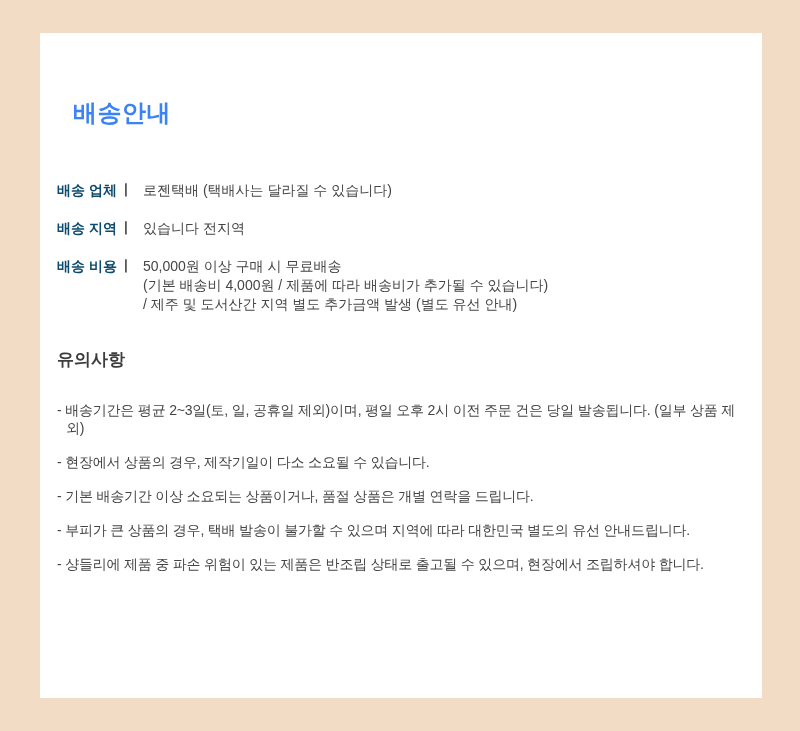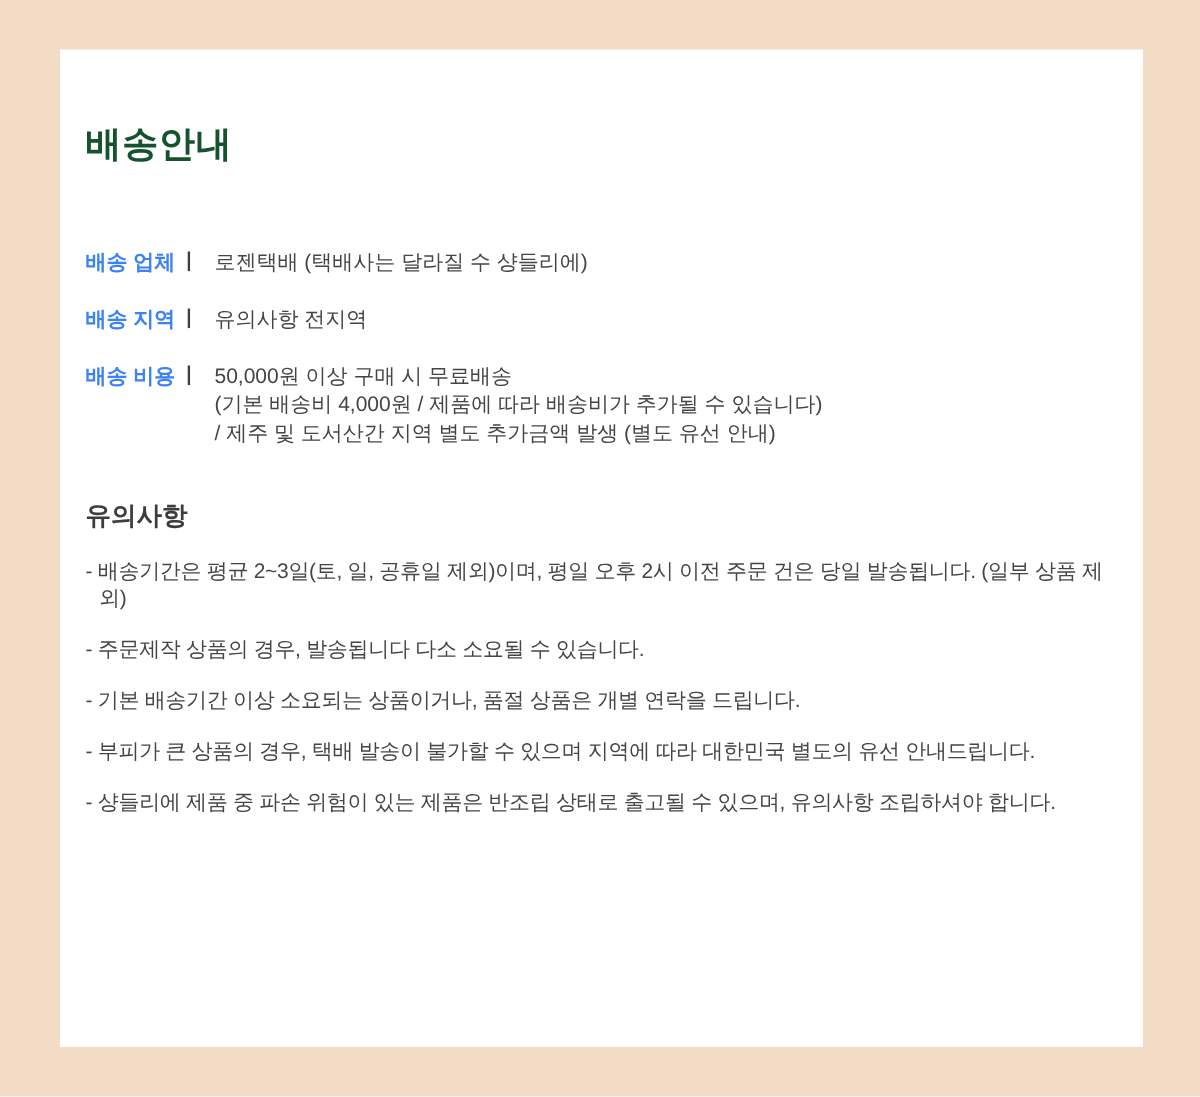--- a/index.html
+++ b/index.html
@@ -18,41 +18,41 @@
     position: absolute;
     left: 40px;
     top: 33px;
     width: 722px;
     height: 665px;
     background: #ffffff;
     box-sizing: border-box;
     padding: 50px 14px 0 17px;
   }
   .page-title {
-    margin: 0;
+    margin: 16px;
     font-size: 24px;
     line-height: 28px;
     font-weight: 700;
-    color: #14532d;
+    color: #3b82f6;
     letter-spacing: 0.5px;
   }
   .info-section {
     margin-top: 54px;
   }
   .info-row {
     display: flex;
     align-items: flex-start;
     font-size: 14px;
     line-height: 19px;
     color: #454545;
     margin-bottom: 19px;
   }
   .info-label {
     font-weight: 700;
-    color: #3b82f6;
+    color: #0c4a6e;
     flex: 0 0 62px;
     white-space: nowrap;
   }
   .info-sep {
     font-weight: 700;
     color: #3d3d3d;
     flex: 0 0 auto;
     margin-right: 10px;
     transform: scaleY(1.05);
   }
@@ -61,21 +61,21 @@
     color: #454545;
   }
   .notes-heading {
     margin: 36px 0 12px 0;
     font-size: 17px;
     line-height: 20px;
     font-weight: 700;
     color: #3d3d3d;
   }
   .notes-list {
-    margin-top: 17px;
+    margin-top: 31px;
   }
   .note-item {
     font-size: 14px;
     line-height: 18px;
     color: #454545;
     margin-bottom: 16px;
     padding-left: 9px;
     text-indent: -9px;
     white-space: pre-line;
     letter-spacing: -0.2px;
@@ -86,42 +86,42 @@
 
 <div class="card">
 
   <h1 class="page-title">배송안내</h1>
 
   <div class="info-section">
 
     <div class="info-row">
       <span class="info-label">배송 업체</span>
       <span class="info-sep">ㅣ</span>
-      <span class="info-value">로젠택배 (택배사는 달라질 수 샹들리에)</span>
+      <span class="info-value">로젠택배 (택배사는 달라질 수 있습니다)</span>
     </div>
 
     <div class="info-row">
       <span class="info-label">배송 지역</span>
       <span class="info-sep">ㅣ</span>
-      <span class="info-value">유의사항 전지역</span>
+      <span class="info-value">있습니다 전지역</span>
     </div>
 
     <div class="info-row">
       <span class="info-label">배송 비용</span>
       <span class="info-sep">ㅣ</span>
       <span class="info-value">50,000원 이상 구매 시 무료배송
 (기본 배송비 4,000원 / 제품에 따라 배송비가 추가될 수 있습니다)
 / 제주 및 도서산간 지역 별도 추가금액 발생 (별도 유선 안내)</span>
     </div>
 
   </div>
 
   <h2 class="notes-heading">유의사항</h2>
 
   <div class="notes-list">
     <div class="note-item">- 배송기간은 평균 2~3일(토, 일, 공휴일 제외)이며, 평일 오후 2시 이전 주문 건은 당일 발송됩니다. (일부 상품 제외)</div>
-    <div class="note-item">- 주문제작 상품의 경우, 발송됩니다 다소 소요될 수 있습니다.</div>
+    <div class="note-item">- 현장에서 상품의 경우, 제작기일이 다소 소요될 수 있습니다.</div>
     <div class="note-item">- 기본 배송기간 이상 소요되는 상품이거나, 품절 상품은 개별 연락을 드립니다.</div>
     <div class="note-item">- 부피가 큰 상품의 경우, 택배 발송이 불가할 수 있으며 지역에 따라 대한민국 별도의 유선 안내드립니다.</div>
-    <div class="note-item">- 샹들리에 제품 중 파손 위험이 있는 제품은 반조립 상태로 출고될 수 있으며, 유의사항 조립하셔야 합니다.</div>
+    <div class="note-item">- 샹들리에 제품 중 파손 위험이 있는 제품은 반조립 상태로 출고될 수 있으며, 현장에서 조립하셔야 합니다.</div>
   </div>
 
 </div>
 
 </body></html>

